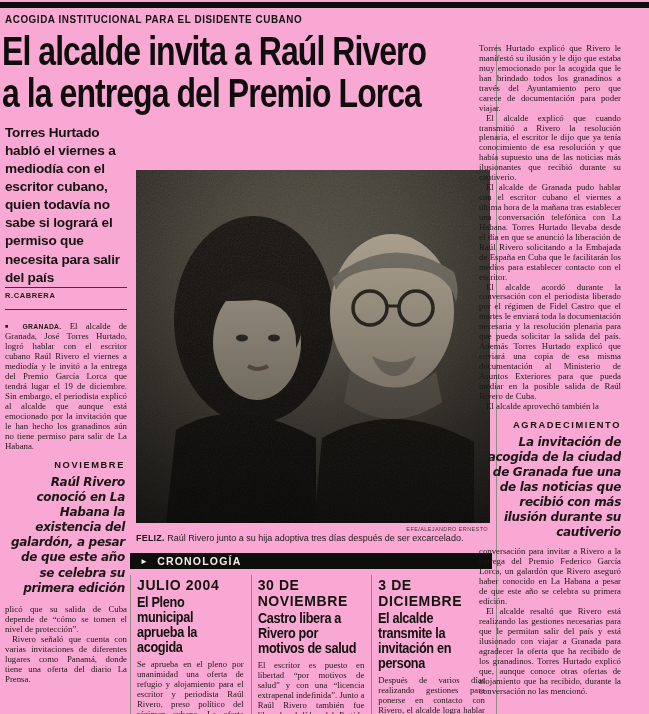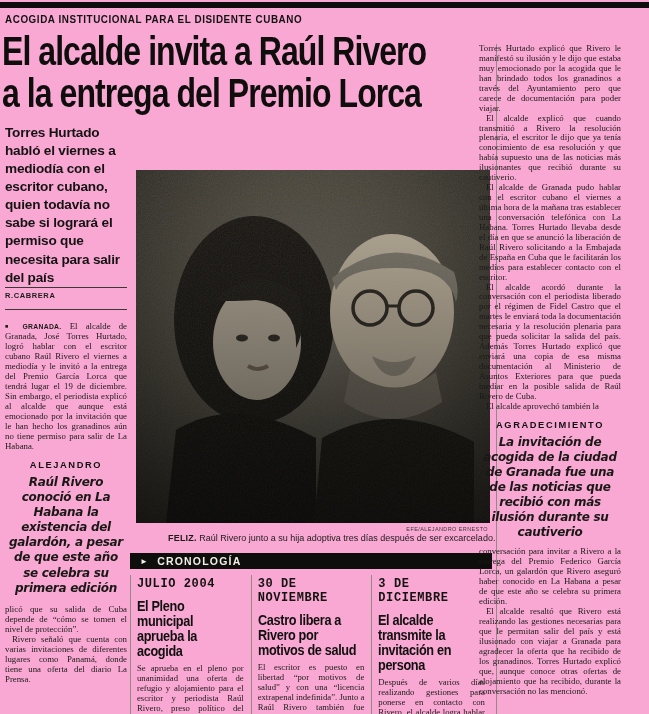--- a/index.html
+++ b/index.html
@@ -35,56 +35,56 @@
     font-family:"Liberation Sans", sans-serif; font-weight:bold;
     font-size:7.5px; letter-spacing:.6px; color:#21201d;
   }
   .body p {
     font-size:8.8px; line-height:1.14; text-align:justify;
     text-indent:7px; color:#1b1a17;
   }
   .body p.no-indent { text-indent:0; }
   .marker { font-size:5.5px; vertical-align:1px; }
   .dateline { font-family:"Liberation Sans", sans-serif; font-weight:bold; font-size:6.8px; letter-spacing:.3px; }
-  .pullquote { margin:9px 2px 8px; text-align:center; }
+  .pullquote { margin:9px 2px 8px; text-align:right; }
   .pq-label {
     font-family:"Liberation Sans", sans-serif; font-weight:bold;
     font-size:9.3px; letter-spacing:1.6px; margin-bottom:5px; color:#131210;
   }
   .pq-text {
     font-family:"DejaVu Sans", sans-serif; font-style:italic; font-weight:700;
     font-size:12px; line-height:1.26; color:#191815; letter-spacing:-.3px;
   }
   
   .photo-wrap { position:absolute; left:136px; top:170px; width:354px; height:353px; background:#4a463f; }
   .photo-wrap svg { display:block; }
   .credit {
     position:absolute; left:336px; top:526px; width:152px; text-align:right;
     font-family:"Liberation Sans", sans-serif; font-size:5.5px; letter-spacing:.4px; color:#3c3a35;
   }
   .caption {
     position:absolute; left:136px; top:533px; width:354px;
-    font-family:"Liberation Sans", sans-serif; font-size:9px; color:#1c1b18;margin-left:32px;
+    font-family:"Liberation Sans", sans-serif; font-size:9px; color:#1c1b18;
   }
   .caption .cap-label { font-weight:bold; letter-spacing:.2px; }
   
   .chrono { position:absolute; left:130px; top:553px; width:362px; }
   .chrono-bar {
     height:16px; background:#0e0e0d; color:#f2efe6; display:flex; align-items:center;
     font-family:"Liberation Sans", sans-serif; font-weight:bold;
     font-size:10.5px; letter-spacing:1.2px; padding-left:10px;
   }
   .chrono-bar .play { font-size:8px; margin-right:8px; color:#f2efe6; }
   .chrono-boxes { display:flex; margin-top:6px; height:139px; }
   .chrono-box {
     width:33.33%; padding:2px 7px 0 6px; border-left:1px solid #8f8c82; overflow:hidden;
   }
   .chrono-date {
-    font-family:Liberation Mono, monospace; font-weight:bold;
-    font-size:12px; letter-spacing:.6px; color:#14130f; margin-bottom:8px;
+    font-family:Liberation Sans, sans-serif; font-weight:bold;
+    font-size:14px; letter-spacing:.6px; color:#14130f; margin-bottom:2px;
   }
   .chrono-title {
     font-family:"Liberation Sans", sans-serif; font-weight:bold;
     font-size:14.6px; line-height:1.02; letter-spacing:-.4px; color:#11100e;
     transform:scaleX(.87); transform-origin:left top; width:114%;
     margin-bottom:4px;
   }
   .chrono-body { font-size:8.7px; line-height:1.15; text-align:justify; color:#1c1b17; }
   
   .col-rule { position:absolute; left:496px; top:44px; width:1px; height:670px; background:#8f8c82; }
@@ -108,21 +108,21 @@
     <div>El alcalde invita a Raúl Rivero</div>
     <div>a la entrega del Premio Lorca</div>
   </div>
 
   <div class="left-col">
     <div class="standfirst">Torres Hurtado habló el viernes a mediodía con el escritor cubano, quien todavía no sabe si logrará el permiso que necesita para salir del país</div>
     <div class="byline">R.CABRERA</div>
     <div class="body">
       <p class="no-indent"><span class="marker">■</span> <span class="dateline">GRANADA.</span> <span>El alcalde de Granada, José Torres Hurtado, logró hablar con el escritor cubano Raúl Rivero el viernes a mediodía y le invitó a la entrega del Premio García Lorca que tendrá lugar el 19 de diciembre. Sin embargo, el periodista explicó al alcalde que aunque está emocionado por la invitación que le han hecho los granadinos aún no tiene permiso para salir de La Habana.</span></p>
       <div class="pullquote">
-        <div class="pq-label">ALEJANDRO</div>
+        <div class="pq-label">NOVIEMBRE</div>
         <div class="pq-text">Raúl Rivero conoció en La Habana la existencia del galardón, a pesar de que este año se celebra su primera edición</div>
       </div>
       <p class="no-indent">plicó que su salida de Cuba depende de “cómo se tomen el nivel de protección”.</p>
       <p>Rivero señaló que cuenta con varias invitaciones de diferentes lugares como Panamá, donde tiene una oferta del diario La Prensa.</p>
 
     </div>
   </div>
 
   <div class="photo-wrap">
     <svg width="354" height="353" viewBox="0 0 354 353" xmlns="http://www.w3.org/2000/svg">

